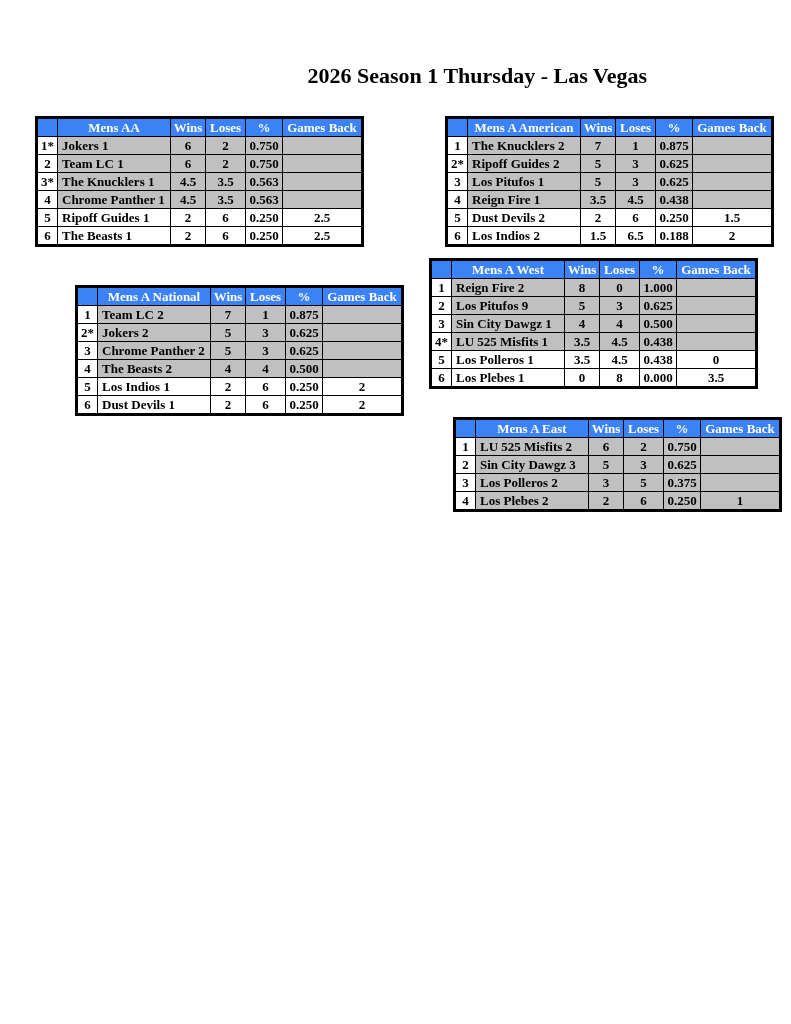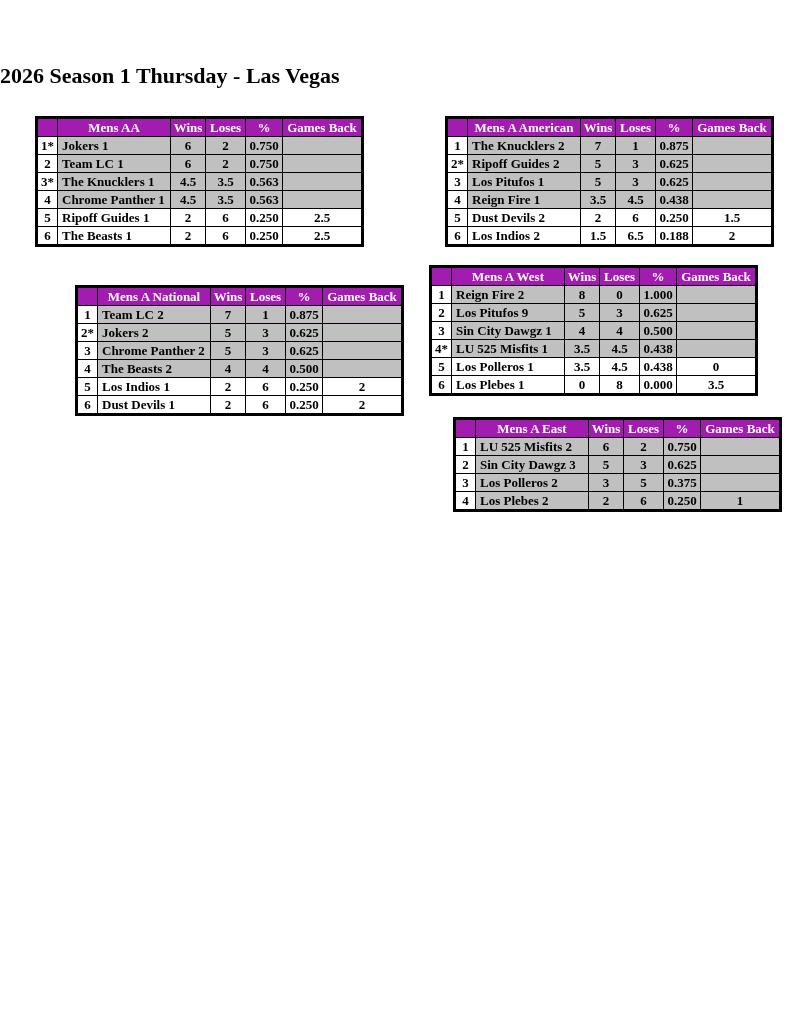--- a/index.html
+++ b/index.html
@@ -12,21 +12,21 @@
     width: 791px;
     height: 1024px;
     font-family: "Liberation Serif", "DejaVu Serif", serif;
     overflow: hidden;
   }
   .page-title {
     position: absolute;
     top: 63px;
     left: 0;
     width: 647px;
-    text-align: left;
+    text-align: right;
     font-size: 22px;
     font-weight: bold;
     color: #000000;
     letter-spacing: 0px;
   }
   .tbl { position: absolute; }
   table.standings {
     border-collapse: collapse;
     table-layout: fixed;
     font-family: "Liberation Serif", "DejaVu Serif", serif;
@@ -39,21 +39,21 @@
   table.standings td {
     border: 1.5px solid #000000;
     padding: 0 2px;
     height: 17px;
     line-height: 17px;
     text-align: center;
     overflow: hidden;
     white-space: nowrap;
   }
   table.standings thead th {
-    background: #a21caf;
+    background: #3b82f6;
     color: #ffffff;
   }
   table.standings td.team {
     text-align: left;
     padding-left: 4px;
   }
   table.standings td { background: #ffffff; }
   table.standings tr.shaded td.cell-shade { background: #C0C0C0; }
   table.standings td.rank { background: #ffffff; }
 </style>
@@ -271,21 +271,21 @@
           <td class="rank">6</td>
           <td class="team cell-shade">Dust Devils 1</td>
           <td class="cell-shade">2</td>
           <td class="cell-shade">6</td>
           <td class="cell-shade">0.250</td>
           <td class="cell-shade">2</td>
         </tr>
       </tbody>
     </table>
   </div>
-<div class="tbl" style="left:429px; top:265px;">
+<div class="tbl" style="left:429px; top:258px;">
     <table class="standings">
       <colgroup>
         <col style="width: 21px;">
         <col style="width: 113px;">
         <col style="width: 35px;">
         <col style="width: 40px;">
         <col style="width: 37px;">
         <col style="width: 80px;">
       </colgroup>
       <thead>

